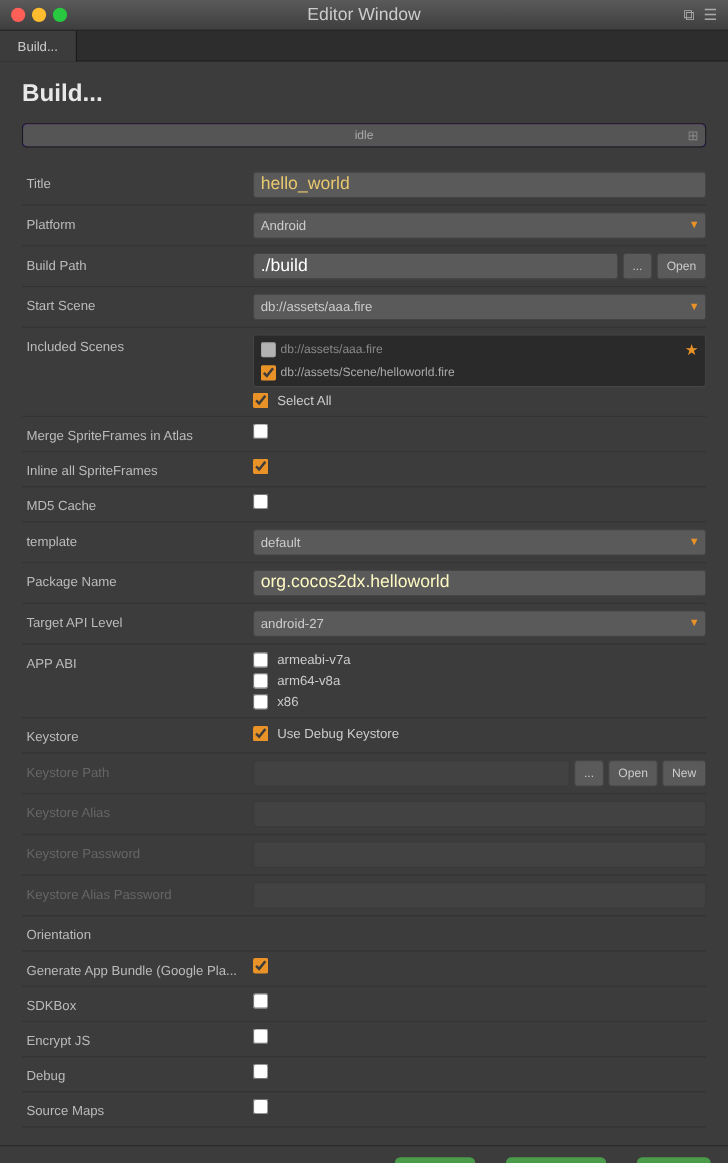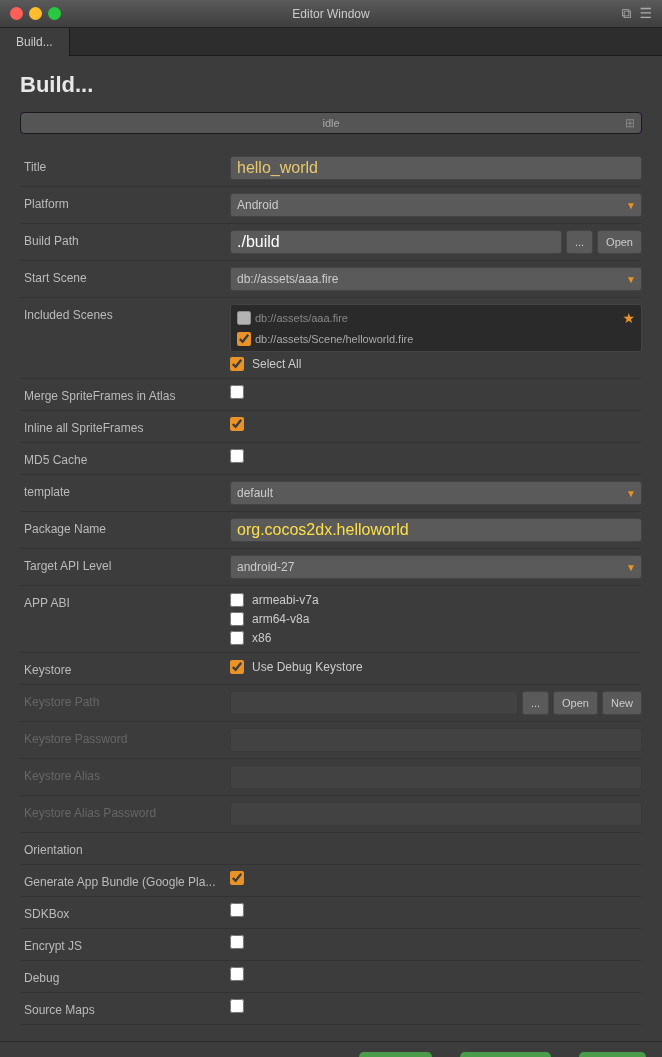--- a/index.html
+++ b/index.html
@@ -32,21 +32,21 @@
       width: 13px;
       height: 13px;
       border-radius: 50%;
       border: none;
       cursor: pointer;
     }
     .btn-close { background: #ff5f57; }
     .btn-min { background: #febc2e; }
     .btn-max { background: #28c840; }
     .titlebar-title {
-      font-size: 12px;
+      font-size: 16px;
       color: #ccc;
     }
     .titlebar-icons {
       position: absolute;
       right: 10px;
       display: flex;
       gap: 8px;
       color: #aaa;
       font-size: 14px;
     }
@@ -440,21 +440,21 @@
             <option>debug</option>
           </select>
           <span class="select-arrow">▼</span>
         </div>
       </div>
     </div>
 
     <div class="form-row">
       <div class="form-label">Package Name</div>
       <div class="form-control">
-        <input type="text" class="full" style="color: #fde047;" value="org.cocos2dx.helloworld">
+        <input type="text" class="full" style="color: #fef9c3;" value="org.cocos2dx.helloworld">
       </div>
     </div>
 
     <div class="form-row">
       <div class="form-label">Target API Level</div>
       <div class="form-control">
         <div class="select-wrapper">
           <select>
             <option>android-27</option>
             <option>android-28</option>
@@ -501,28 +501,28 @@
         <div class="path-row">
           <input type="text" class="path-input disabled-input" style="flex: 1 1 0%;">
           <button class="path-btn">...</button>
           <button class="path-btn">Open</button>
           <button class="path-btn">New</button>
         </div>
       </div>
     </div>
 
     <div class="form-row">
+      <div class="form-label disabled">Keystore Alias</div>
+      <div class="form-control">
+        <input type="text" class="full disabled-input" style="">
+      </div>
+    </div>
+
+    <div class="form-row">
       <div class="form-label disabled">Keystore Password</div>
-      <div class="form-control">
-        <input type="text" class="full disabled-input" style="">
-      </div>
-    </div>
-
-    <div class="form-row">
-      <div class="form-label disabled">Keystore Alias</div>
       <div class="form-control">
         <input type="text" class="full disabled-input" style="">
       </div>
     </div>
 
     <div class="form-row">
       <div class="form-label disabled">Keystore Alias Password</div>
       <div class="form-control">
         <input type="text" class="full disabled-input" style="">
       </div>

